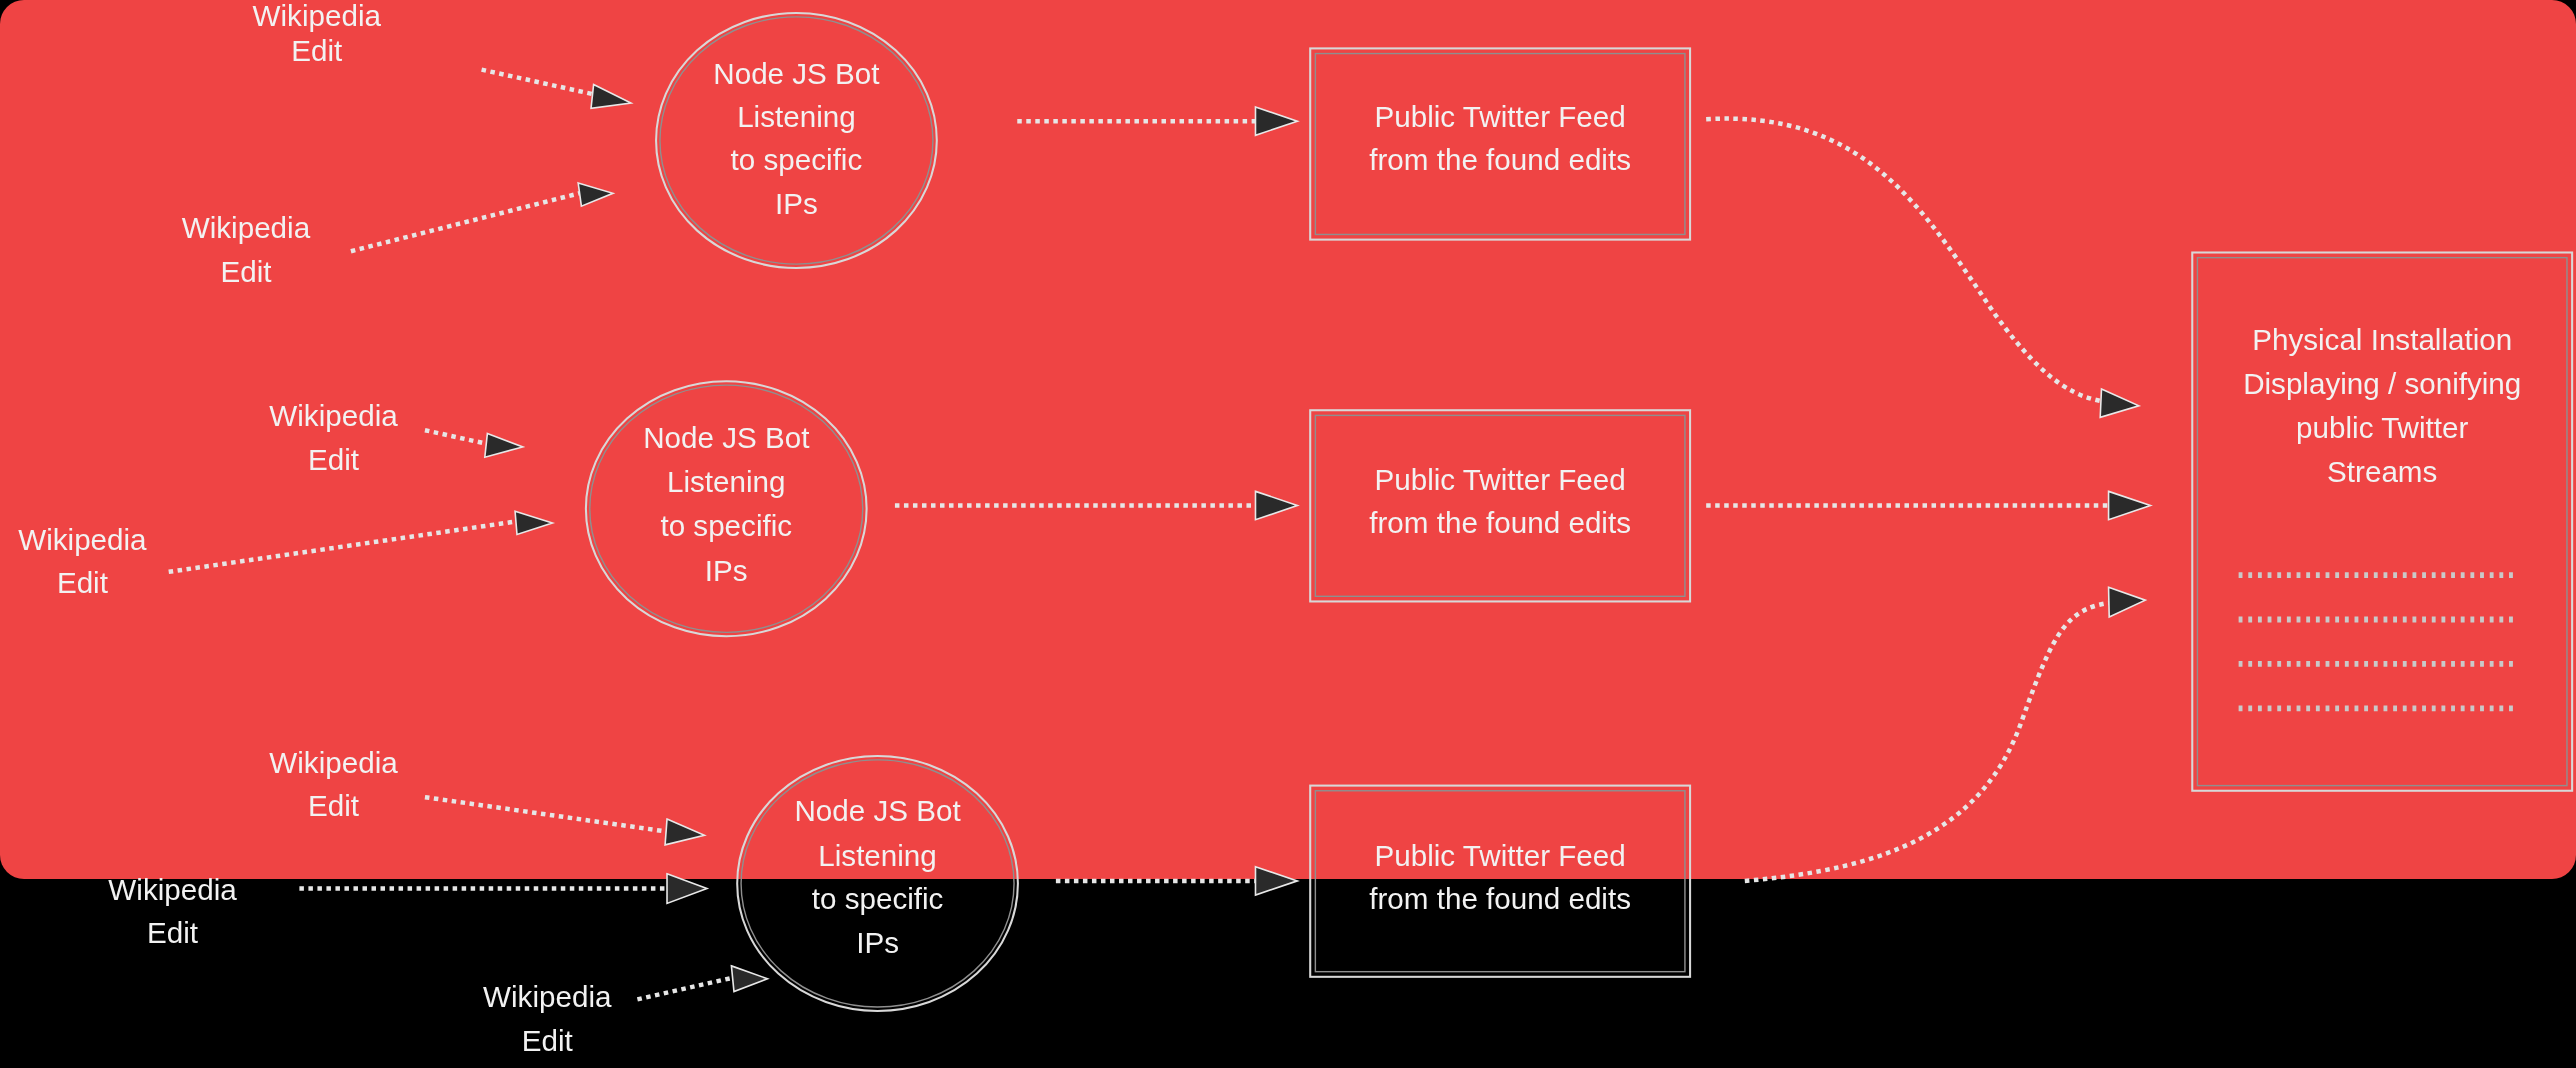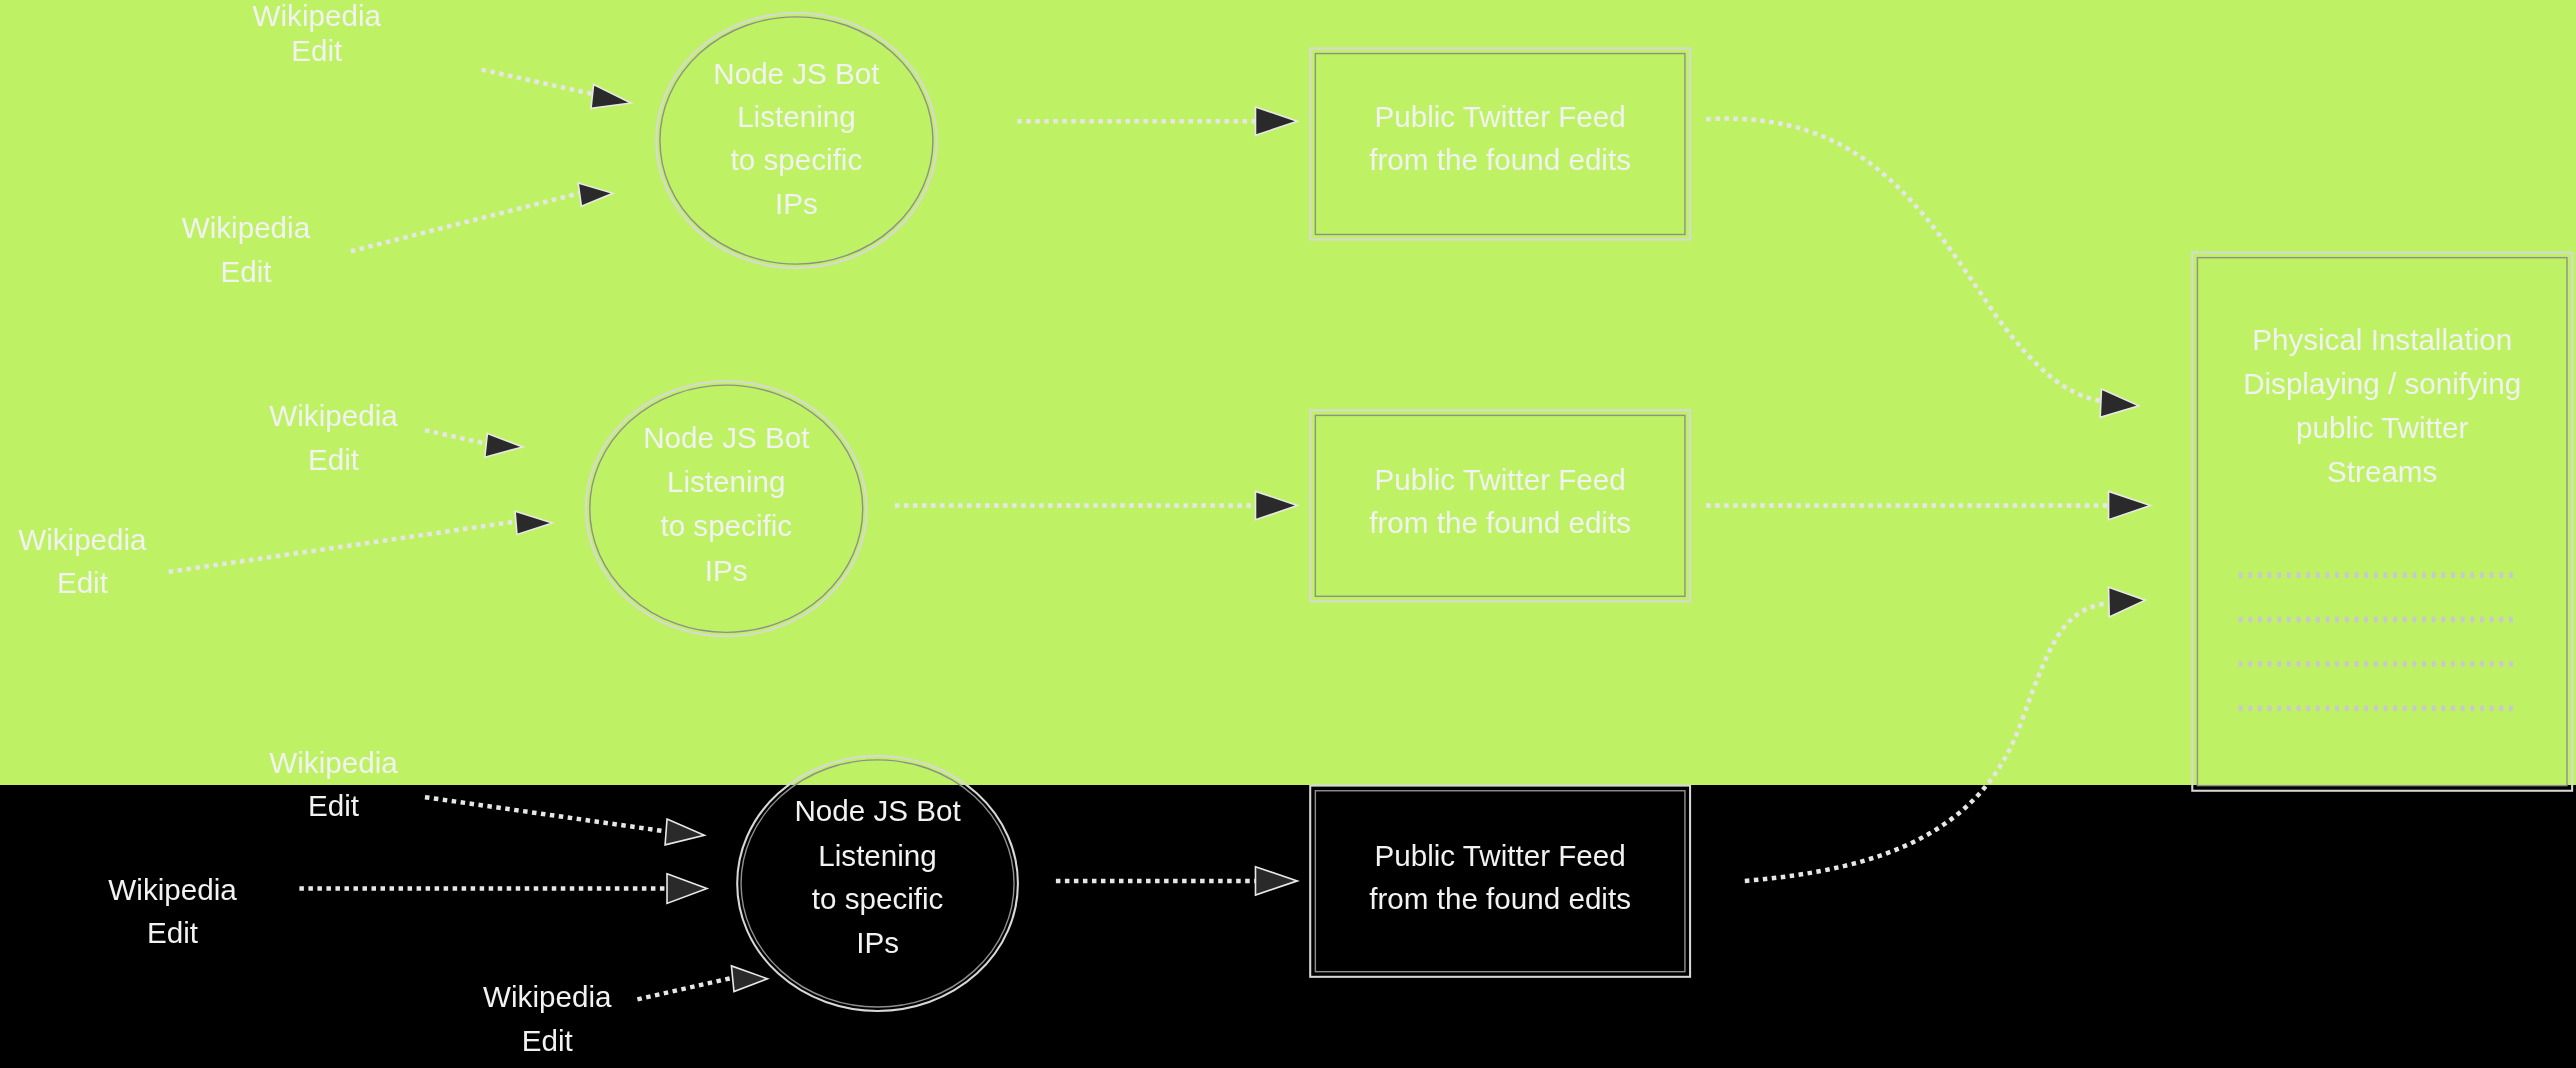--- a/index.html
+++ b/index.html
@@ -9,22 +9,23 @@
   }
   body {
     width: 2576px;
     height: 1069px;
     overflow: hidden;
     font-family: "Liberation Sans", sans-serif;
   }
   #canvas {
     position: relative;
     width: 2576px;
-    height: 785px;
-    background: #bef264;
+    height: 879px;
+    background: #ef4444;
+    border-radius: 24px;
   }
   #diagram-svg {
     position: absolute;
     top: 0;
     left: 0;
     width: 2576px;
     height: 1069px;
   }
   .node-text {
     fill: #f2f2f2;

